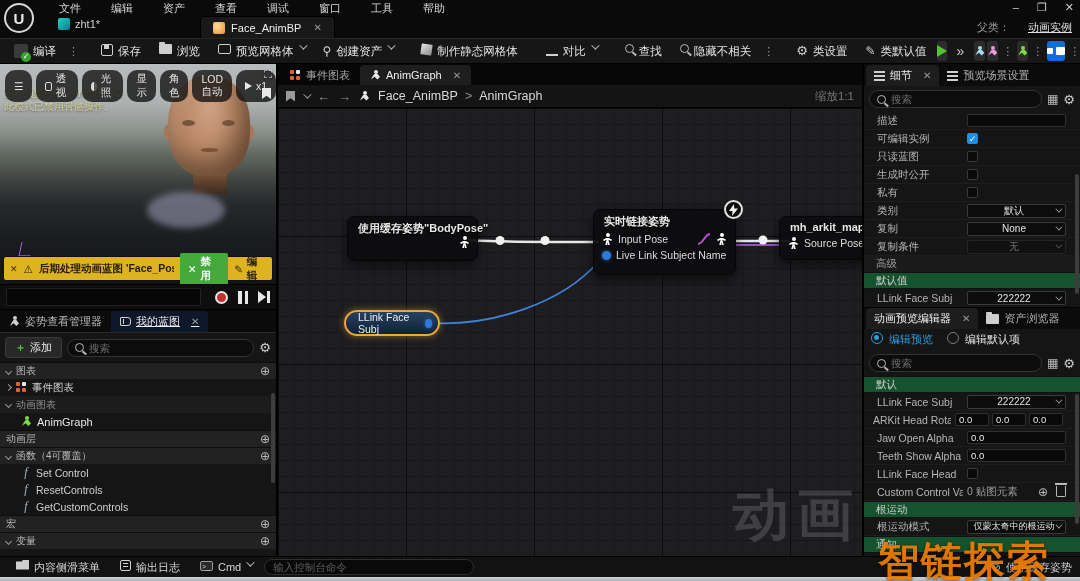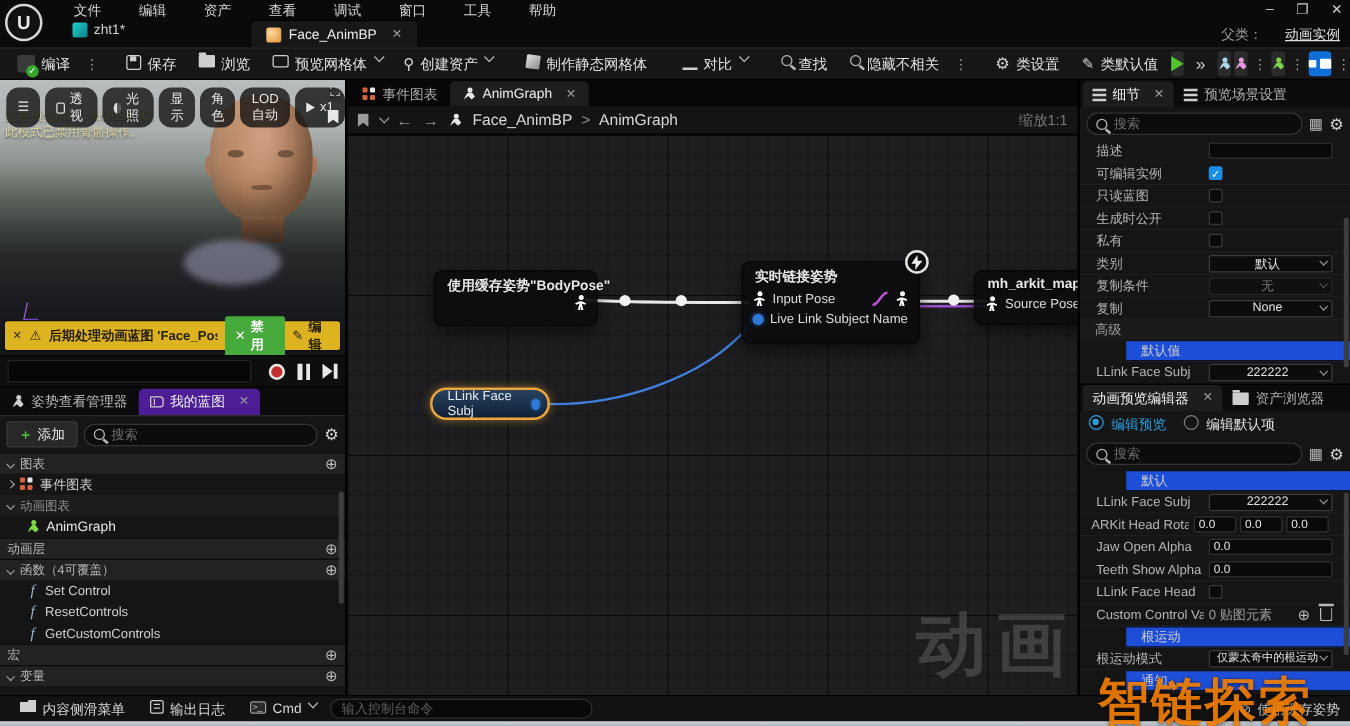--- a/index.html
+++ b/index.html
@@ -77,21 +77,21 @@
   .disable-btn { background:#45a93c; color:#fff; border-radius:2px; padding:2px 8px; font-size:10.5px; display:flex; gap:4px; align-items:center; }
   .edit-btn { display:flex; gap:4px; align-items:center; color:#231d07; }
   .timeline { height:26px; background:#0e0e0e; border-top:1px solid #000; border-bottom:1px solid #000; display:flex; align-items:center; padding:0 6px; }
   .tl-field { width:195px; height:18px; background:#060606; border:1px solid #222; border-radius:2px; }
   .tl-btns { margin-left:auto; display:flex; gap:10px; align-items:center; }
   .rec { width:13px; height:13px; border-radius:50%; background:#c32f2f; border:2px solid #e8e8e8; }
   .pause { display:flex; gap:3px; } .pause b { width:3.5px; height:13px; background:#e8e8e8; }
   .step { display:flex; align-items:center; gap:1px; } .step i { width:0; height:0; border-left:8px solid #e8e8e8; border-top:6px solid transparent; border-bottom:6px solid transparent; } .step b { width:3px; height:12px; background:#e8e8e8; }
   .ltabs { height:22px; background:#0b0b0b; display:flex; align-items:flex-end; }
   .ltab { height:21px; display:flex; align-items:center; gap:5px; padding:0 9px; color:#b9b9b9; font-size:11px; }
-  .ltab.active { background:#4c1d95; border-radius:4px 4px 0 0; color:#efefef; }
+  .ltab.active { background:#0f172a; border-radius:4px 4px 0 0; color:#efefef;text-decoration:underline; }
   .runner-mini { width:11px; height:11px; position:relative; }
   .runner-mini::before { content:""; position:absolute; left:4px; top:0; width:4px; height:4px; border-radius:50%; background:currentColor; }
   .runner-mini::after { content:""; position:absolute; left:1px; top:4px; width:9px; height:6px; background:currentColor; clip-path:polygon(40% 0,70% 0,100% 60%,70% 100%,40% 55%,0 100%,20% 40%); }
   .book-ico { width:11px; height:9px; border:1.2px solid #cfcfcf; border-radius:1px 3px 3px 1px; position:relative; }
   .book-ico::after { content:""; position:absolute; left:2px; top:1px; bottom:1px; width:1px; background:#cfcfcf; }
   .mbp { flex:1; background:#151515; border-top:1px solid #2a2a2a; position:relative; overflow:hidden; }
   .mbp-top { display:flex; align-items:center; gap:5px; padding:4px 5px; }
   .add-btn { display:flex; align-items:center; gap:4px; background:#282828; border:1px solid #3a3a3a; border-radius:3px; color:#e8e8e8; padding:2px 9px; font-size:11px; }
   .add-btn b { color:#4ec43c; font-weight:bold; }
   .searchbox { flex:1; display:flex; align-items:center; gap:5px; background:#0c0c0c; border:1px solid #333; border-radius:9px; height:18px; padding:0 7px; }
@@ -151,21 +151,21 @@
   .prow .plabel { width:86px; white-space:nowrap; overflow:hidden; }
   .prow .pval { flex:1; display:flex; align-items:center; gap:4px; padding-right:14px; }
   .txtfield { flex:1; height:13px; background:#090909; border:1px solid #303030; border-radius:2px; }
   .chk { width:11px; height:11px; background:#0a0a0a; border:1px solid #3a3a3a; border-radius:2px; color:#fff; font-size:9px; line-height:10px; text-align:center; }
   .chk.on { background:#1a8fe8; border-color:#1a8fe8; }
   .chk.on::after { content:"✓"; }
   .combo { flex:1; height:14px; background:#0c0c0c; border:1px solid #3a3a3a; border-radius:2px; display:flex; align-items:center; padding:0 5px; color:#e2e2e2; font-size:10px; }
   .combo .cv { flex:1; text-align:center; white-space:nowrap; overflow:hidden; }
   .combo .chev { border-color:#9a9a9a; width:5px; height:5px; }
   .combo.disabled { opacity:.45; }
-  .secthdr { height:17px; background:#1d4ed8; display:flex; align-items:center; gap:6px; padding:0 6px; color:#cfcfcf; font-size:10.5px; border-top:1px solid #111; border-bottom:1px solid #111;margin-left:37px; }
+  .secthdr { height:17px; background:#14532d; display:flex; align-items:center; gap:6px; padding:0 6px; color:#cfcfcf; font-size:10.5px; border-top:1px solid #111; border-bottom:1px solid #111; }
   .advrow { height:16px; display:flex; align-items:center; gap:6px; padding:0 6px; color:#9f9f9f; font-size:10.5px; background:#1a1a1a; }
   .numf { width:34px; height:13px; background:#090909; border:1px solid #303030; border-radius:2px; color:#e8e8e8; font-size:9.5px; padding:0 3px; line-height:12px; }
   .radio { width:12px; height:12px; border:1.5px solid #7a7a7a; border-radius:50%; position:relative; }
   .radio.on { border-color:#2a9fe0; }
   .radio.on::after { content:""; position:absolute; left:2px; top:2px; width:5px; height:5px; border-radius:50%; background:#2a9fe0; }
   .radiorow { display:flex; align-items:flex-start; gap:6px; padding:3px 7px; font-size:11px; color:#e2e2e2; }
   .trash { width:10px; height:11px; border:1.2px solid #b9b9b9; border-top:none; border-radius:0 0 2px 2px; position:relative; margin-left:4px; }
   .trash::before { content:""; position:absolute; left:-2px; top:-3px; width:12px; height:1.5px; background:#b9b9b9; }
   .rscroll { position:absolute; right:1px; width:4px; background:#3d3d3d; border-radius:2px; }
 
@@ -590,33 +590,33 @@
       <div class="prow">
           <span class="plabel">类别</span>
           <span class="pval">
             <span class="combo">
               <span class="cv">默认</span>
               <span class="chev"></span>
             </span>
           </span>
         </div>
       <div class="prow">
+          <span class="plabel">复制</span>
+          <span class="pval">
+            <span class="combo">
+              <span class="cv">None</span>
+              <span class="chev"></span>
+            </span>
+          </span>
+        </div>
+      <div class="prow">
           <span class="plabel">复制条件</span>
           <span class="pval">
             <span class="combo disabled">
               <span class="cv">无</span>
-              <span class="chev"></span>
-            </span>
-          </span>
-        </div>
-      <div class="prow">
-          <span class="plabel">复制</span>
-          <span class="pval">
-            <span class="combo">
-              <span class="cv">None</span>
               <span class="chev"></span>
             </span>
           </span>
         </div>
       <div class="advrow">
           <span class="caret right"></span>
           <span>高级</span>
         </div>
       <div class="secthdr">
           <span class="caret down"></span>

